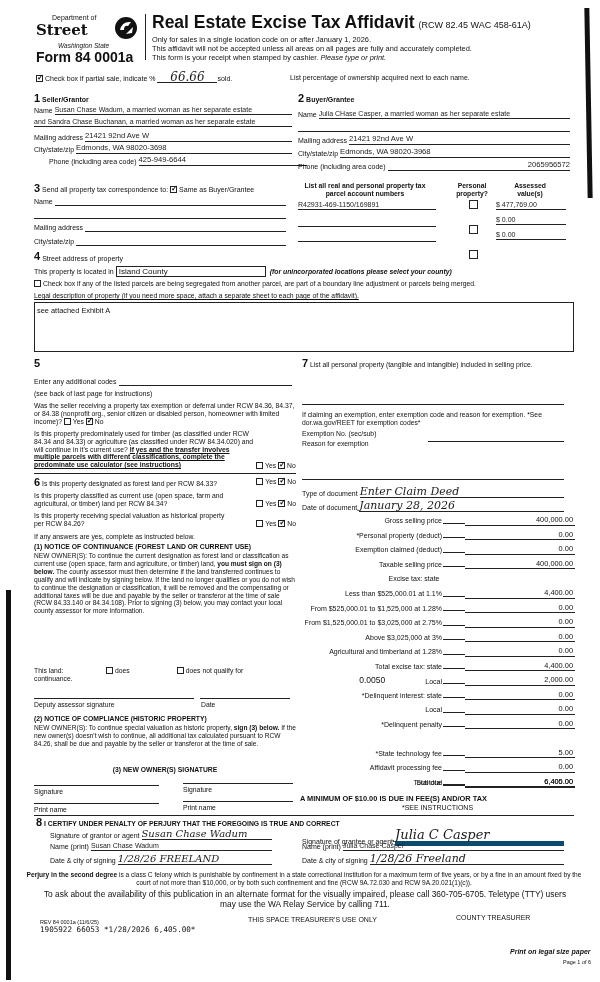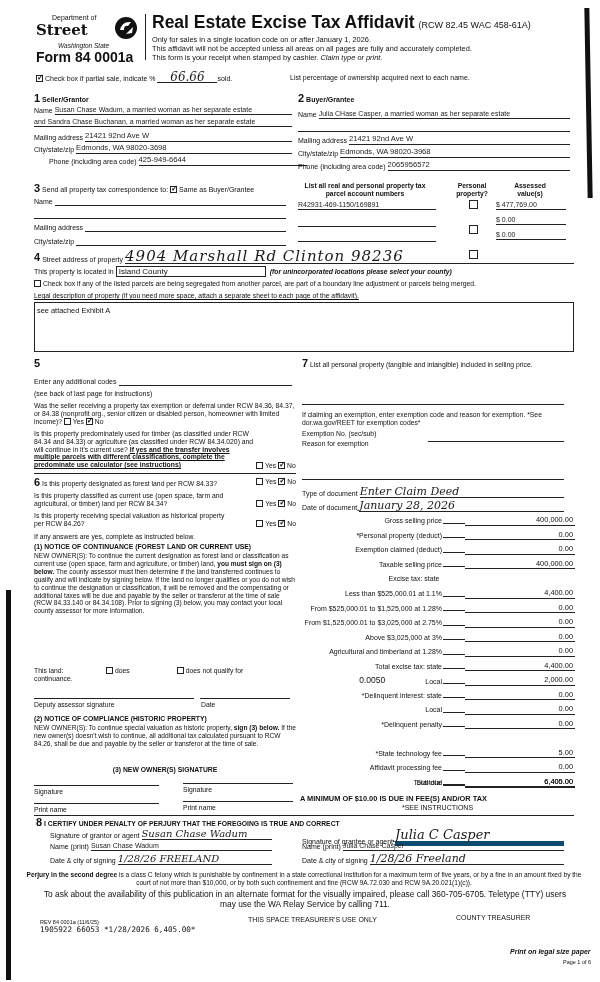--- a/index.html
+++ b/index.html
@@ -42,21 +42,21 @@
 <div class="abs" style="left:36px;top:49px;font-size:14px;font-weight:bold;">Form 84 0001a</div>
 <div class="abs" style="left:145px;top:14px;width:1px;height:46px;background:#222;"></div>
 <div class="abs" style="left:152px;top:12px;white-space:nowrap;">
   <span style="font-size:17.5px;font-weight:bold;">Real Estate Excise Tax Affidavit</span>
   <span style="font-size:9px;margin-left:2px;">(RCW 82.45 WAC 458-61A)</span>
 </div>
 <div class="abs" style="left:152px;top:36px;font-size:7.4px;">Only for sales in a single location code on or after January 1, 2026.</div>
 <div class="abs" style="left:152px;top:45px;font-size:7.4px;">This affidavit will not be accepted unless all areas on all pages are fully and accurately completed.</div>
 <div class="abs" style="left:152px;top:54px;font-size:7.4px;">
   <span>This form is your receipt when stamped by cashier.</span>
-  <i>Claim type or print.</i>
+  <i>Please type or print.</i>
 </div>
 
 <div class="abs" style="left:36px;top:72px;white-space:nowrap;font-size:7px;">
   <span class="cb on"></span><span>Check box if partial sale, indicate %</span>
   <span class="hand" style="display:inline-block;width:60px;border-bottom:1px solid #222;text-align:center;font-size:12px;line-height:10px;">66.66</span><span>sold.</span>
 </div>
 <div class="abs" style="left:290px;top:74px;font-size:7px;">List percentage of ownership acquired next to each name.</div>
 
 <div class="abs" style="left:34px;top:92px;">
   <span class="secnum">1</span>
@@ -92,21 +92,21 @@
 </div>
 <div class="hr" style="left:298px;top:131px;width:272px;"></div>
 <div class="row" style="left:298px;top:135px;width:272px;">
   <span class="lbl" style="margin-right:2px;">Mailing address</span>
   <span class="fill" style="flex:1;">21421 92nd Ave W</span>
 </div>
 <div class="row" style="left:298px;top:148px;width:272px;">
   <span class="lbl" style="margin-right:2px;">City/state/zip</span>
   <span class="fill" style="flex:1;">Edmonds, WA 98020-3968</span>
 </div>
-<div class="row" style="left:298px;top:161px;width:272px;">
+<div class="row" style="left:298px;top:161px;width:272px;text-align:right;">
   <span class="lbl" style="margin-right:2px;">Phone (including area code)</span>
   <span class="fill" style="flex:1;">2065956572</span>
 </div>
 
 <div class="abs" style="left:34px;top:182px;white-space:nowrap;">
   <span class="secnum">3</span>
   <span style="font-size:7px;">Send all property tax correspondence to:</span>
   <span class="cb on"></span><span style="font-size:7px;">Same as Buyer/Grantee</span>
 </div>
 <div class="row" style="left:34px;top:198px;width:252px;">
@@ -139,21 +139,20 @@
 </div>
 <div>
   <div class="abs line" style="left:298px;top:233px;width:138px;height:9px;"></div>
   <span class="abs cb" style="left:469px;top:230px;width:9px;height:9px;"></span>
   <div class="abs fill" style="left:496px;top:231px;width:70px;font-size:7px;">$ 0.00</div>
 </div>
 
 <div class="row" style="left:34px;top:250px;width:540px;">
   <span class="secnum" style="margin-right:2px;">4</span>
   <span class="lbl" style="margin-right:2px;">Street address of property</span>
-  <span class="hand" style="flex:1;border-bottom:1px solid #222;font-size:15px;line-height:13px;letter-spacing:1px;white-space:nowrap;">4904  Marshall Rd  Clinton    98236</span>
 </div>
 <div class="abs" style="left:34px;top:266px;white-space:nowrap;display:flex;align-items:center;">
   <span class="lbl" style="margin-right:2px;">This property is located in</span>
   <span style="display:inline-block;width:150px;border:1px solid #222;font-size:8px;padding:0 2px;">Island County</span>
   <i class="bold" style="margin-left:4px;font-size:6.8px;">(for unincorporated locations please select your county)</i>
 </div>
 <div class="abs" style="left:34px;top:280px;white-space:nowrap;font-size:6.8px;">
   <span class="cb"></span><span>Check box if any of the listed parcels are being segregated from another parcel, are part of a boundary line adjustment or parcels being merged.</span>
 </div>
 <div class="abs" style="left:34px;top:292px;font-size:6.8px;text-decoration:underline;">Legal description of property (if you need more space, attach a separate sheet to each page of the affidavit).</div>

